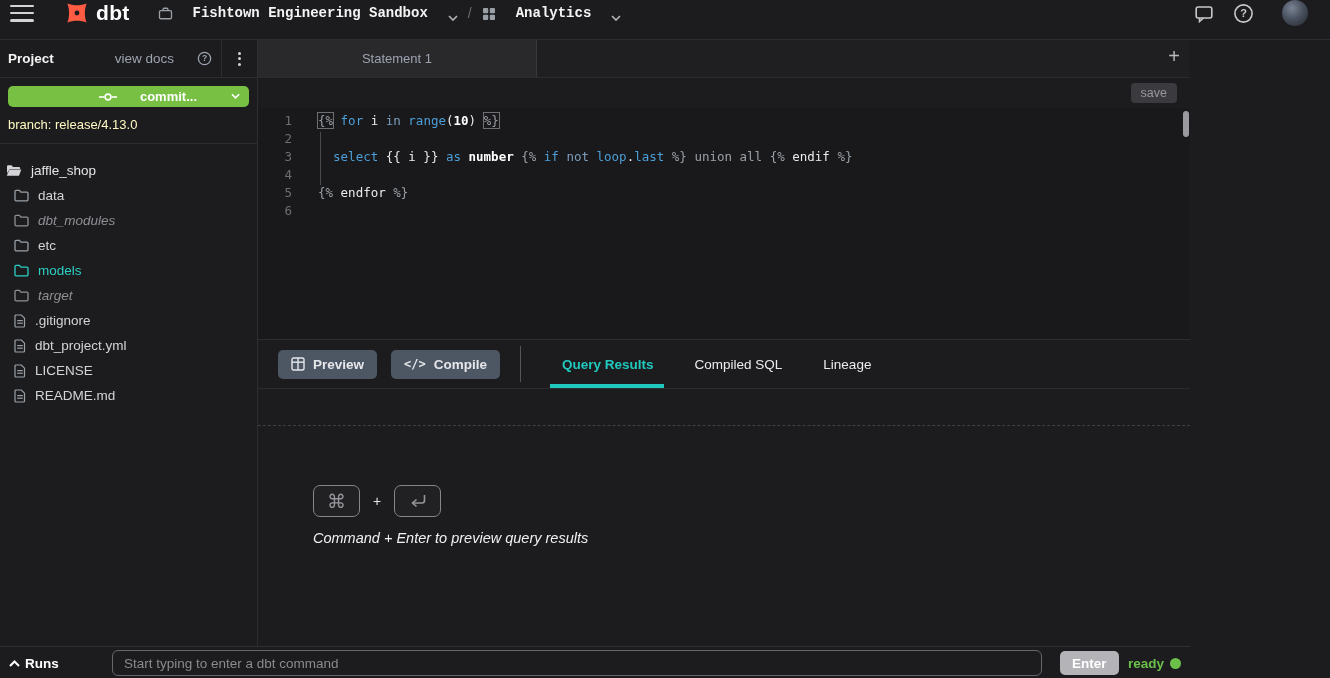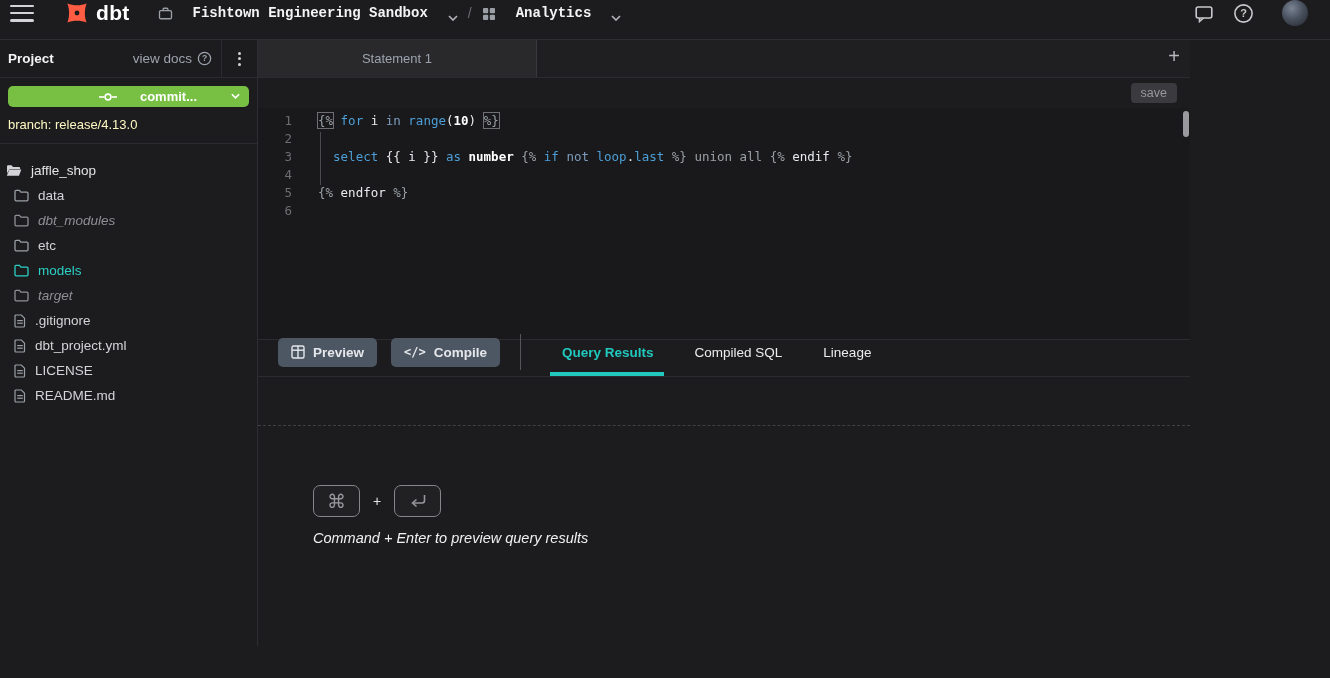--- a/index.html
+++ b/index.html
@@ -18,21 +18,21 @@
   .nav-sep { color:#6d6d72; font-size:14px; margin:0 10px; }
   .top-right { margin-left:auto; display:flex; align-items:center; }
   .avatar { width:26px; height:26px; border-radius:50%; margin-left:28px; margin-right:8px;
             background:radial-gradient(circle at 38% 32%, #7a8494 0%, #4a5260 45%, #23262c 100%); cursor:pointer; }
   .icon-btn { display:flex; align-items:center; cursor:pointer; }
 
   
   .sidebar { position:absolute; left:0; top:40px; width:258px; bottom:32px; background:#1c1c1e; border-right:1px solid #2e2e32; }
   .sidebar-header { height:38px; border-bottom:1px solid #2c2c30; display:flex; align-items:center; padding-left:8px; }
   .project-title { font-weight:700; font-size:13.5px; color:#f4f4f5; }
-  .view-docs { margin-left:auto; display:flex; align-items:center; gap:5px; color:#9ca3af; font-size:13.5px; padding-right:9px; cursor:pointer; }
+  .view-docs { margin-left:auto; display:flex; align-items:center; gap:23px; color:#9ca3af; font-size:13.5px; padding-right:9px; cursor:pointer; }
   .kebab-wrap { width:36px; align-self:stretch; border-left:1px solid #2c2c30; display:flex; align-items:center; justify-content:center; cursor:pointer; }
   .kebab { display:flex; flex-direction:column; gap:2.5px; }
   .kebab i { width:3px; height:3px; border-radius:50%; background:#d4d4d8; }
   .commit-area { padding:8px; }
   .commit-btn { position:relative; height:21px; width:100%; background:#78c043; border:none; border-radius:5px;
                 display:flex; align-items:center; justify-content:center; gap:23px; color:#fff; font-weight:700; font-size:13px; cursor:pointer; font-family:inherit;padding-left:39px; }
   .commit-caret { position:absolute; right:9px; top:7px; }
   .branch-label { padding:2px 8px 11px 8px; font-size:13px; color:#fef9c3; border-bottom:1px solid #2c2c30; }
   .tree { padding-top:14px; }
   .tree-item { height:25px; display:flex; align-items:center; gap:9px; font-size:13.5px; cursor:pointer; }
@@ -60,21 +60,21 @@
   .tk-k { color:#4c9fd8; }
   .tk-w { color:#e8eaed; }
   .tk-d { color:#9aa0a6; }
   .tk-o { color:#7d9cbd; }
   .tk-b { color:#ffffff; font-weight:bold; }
   .tk-box { outline:1px solid #6f6f73; }
   .indent-guide { position:absolute; left:62px; top:24px; height:53px; width:1px; background:#4a4a4f; }
   .editor-scrollbar { position:absolute; right:1px; top:3px; width:6px; height:26px; background:#99999e; border-radius:3px; cursor:pointer; }
 
   
-  .results-bar { position:absolute; left:0; right:0; top:288px; height:49px; border-bottom:1px solid #2c2c30;
+  .results-bar { position:absolute; left:0; right:0; top:300px; height:49px; border-bottom:1px solid #2c2c30;
                  display:flex; align-items:center; padding-left:20px; }
   .action-btn { display:flex; align-items:center; gap:8px; background:#4d5663; border:none; border-radius:5px; height:29px;
                 padding:0 13px; color:#e5e7eb; font-size:13.5px; font-weight:600; cursor:pointer; font-family:inherit; }
   .action-btn + .action-btn { margin-left:14px; }
   .compile-glyph { font-family:"DejaVu Sans Mono", monospace; font-size:12px; font-weight:bold; color:#e5e7eb; }
   .vdivider { width:1px; height:36px; background:#55555a; margin-left:20px; }
   .rtabs { display:flex; height:100%; margin-left:41px; }
   .rtab { position:relative; height:100%; display:flex; align-items:center; margin-right:41px; font-size:13.5px; color:#ececee; cursor:pointer; }
   .rtab.active { color:#21c8bd; font-weight:700; }
   .rtab.active::after { content:""; position:absolute; left:-12px; right:-10px; bottom:0; height:4px; background:#21c8bd; }
@@ -335,14 +335,28 @@
           <svg width="20" height="16" viewBox="0 0 20 16" fill="none" stroke="#96969b" stroke-width="1.6">
             <path d="M16.5 2 V7.5 a2.5 2.5 0 0 1 -2.5 2.5 H5"></path>
             <path d="M8.5 6.5 L4.5 10 L8.5 13.5"></path>
           </svg>
         </span>
       </div>
       <div class="hint">Command + Enter to preview query results</div>
     </div>
   </section>
 
+  <footer class="bottombar">
+    <div class="runs">
+      <svg width="11" height="7" viewBox="0 0 11 7" fill="none" stroke="#fff" stroke-width="2">
+          <polyline points="1,6 5.5,1.5 10,6"></polyline>
+        </svg>
+      <span>Runs</span>
+    </div>
+    <input class="cmd-input" type="text" placeholder="Start typing to enter a dbt command" style="">
+    <button class="enter-btn">Enter</button>
+    <div class="ready">
+      <span>ready</span>
+      <span class="ready-dot"></span>
+    </div>
+  </footer>
 
 </div>
 
 </body></html>

